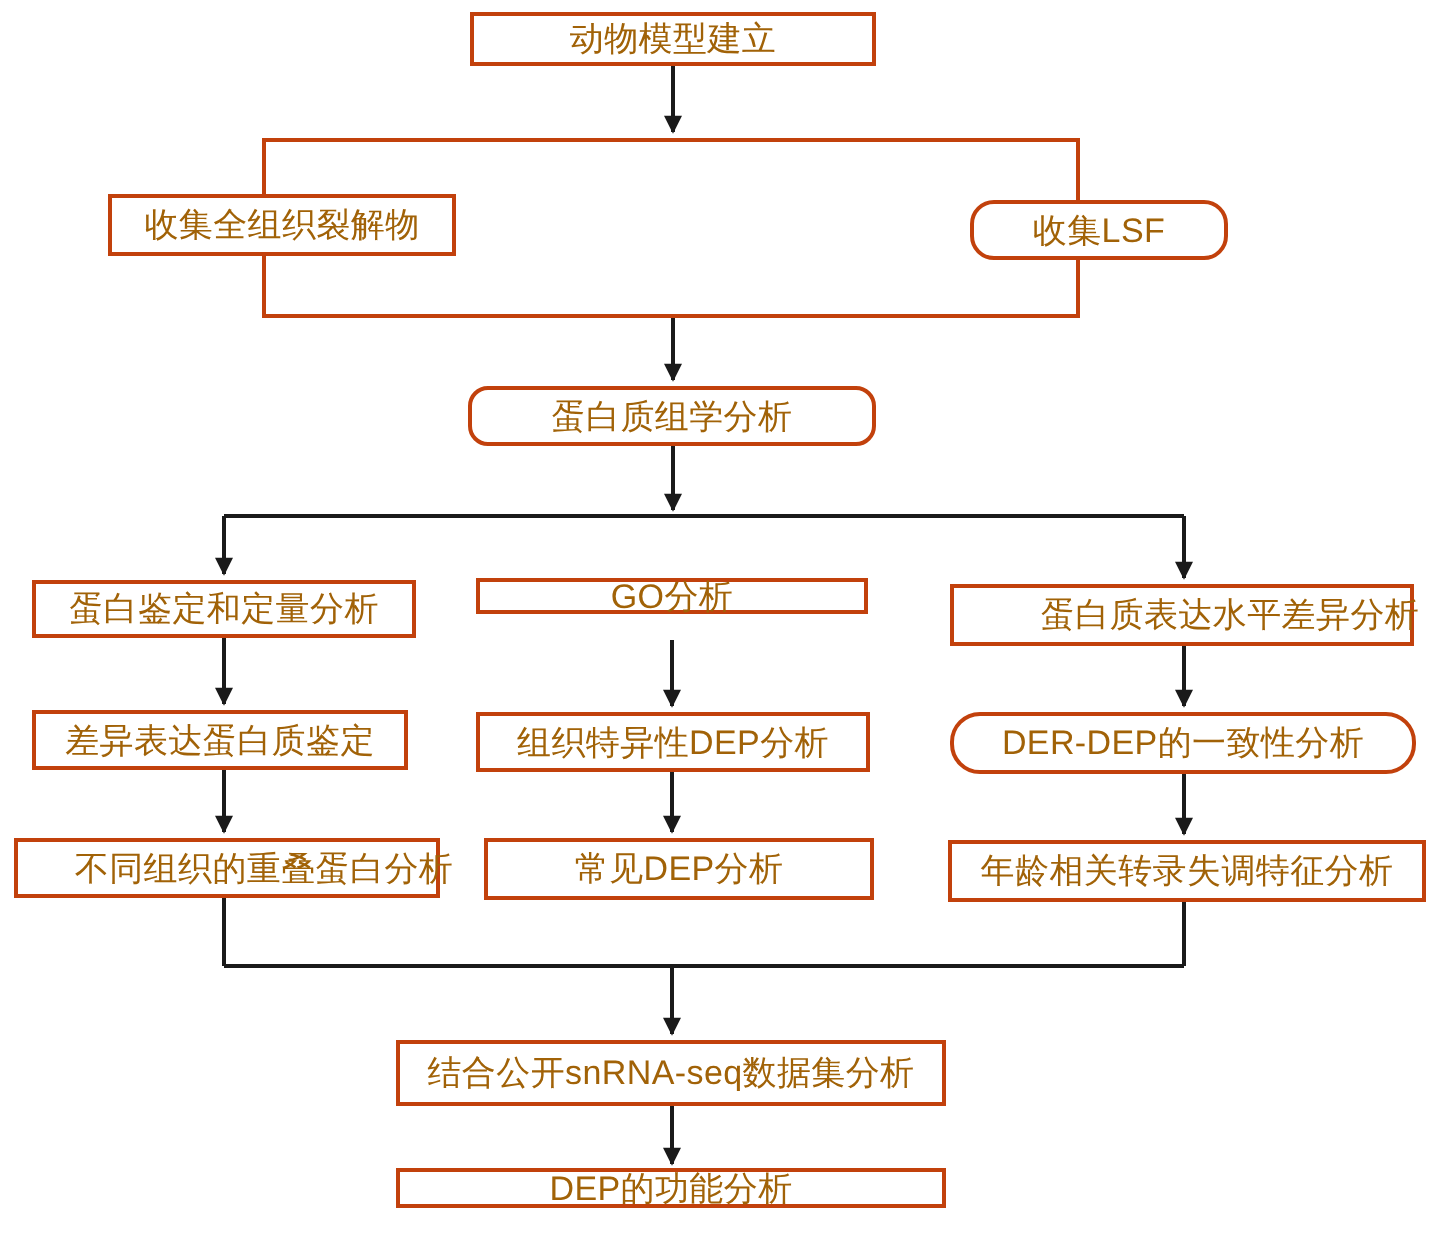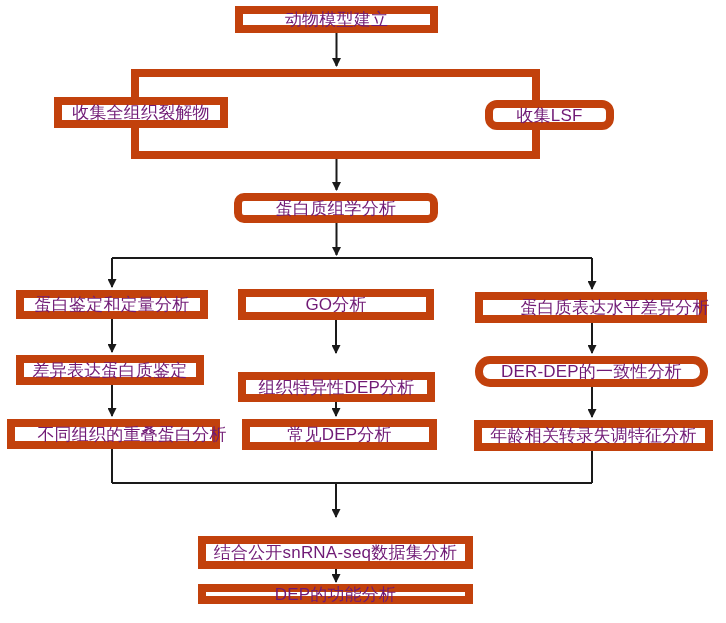--- a/index.html
+++ b/index.html
@@ -19,27 +19,27 @@
     position: absolute;
     left: 0;
     top: 0;
     width: 726px;
     height: 623px;
   }
   .node {
     position: absolute;
     box-sizing: border-box;
     background: #ffffff;
-    border: 8px solid #c2410c;
+    border: 2px solid #c2410c;
     display: flex;
     align-items: center;
     justify-content: center;
     font-size: 17px;
     line-height: 1;
-    color: #701a75;
+    color: #a16207;
     white-space: nowrap;
     letter-spacing: 0.2px;
   }
   .group-box {
     background: #ffffff;
   }
 </style>
 </head>
 <body>
 
@@ -77,33 +77,33 @@
   <div class="node" style="left:235px; top:6px; width:203px; height:27px;">动物模型建立</div>
 
   <div class="node" style="left:54px; top:97px; width:174px; height:31px;">收集全组织裂解物</div>
 
   <div class="node" style="left:485px; top:100px; width:129px; height:30px;border-radius:12px;">收集LSF</div>
 
   <div class="node" style="left:234px; top:193px; width:204px; height:30px;border-radius:10px;">蛋白质组学分析</div>
 
   <div class="node" style="left:16px; top:290px; width:192px; height:29px;">蛋白鉴定和定量分析</div>
 
-  <div class="node" style="left:238px; top:289px; width:196px; height:31px;">GO分析</div>
+  <div class="node" style="left:238px; top:289px; width:196px; height:18px;">GO分析</div>
 
   <div class="node" style="left:475px; top:292px; width:232px; height:31px;padding-left:48px;">蛋白质表达水平差异分析</div>
 
   <div class="node" style="left:16px; top:355px; width:188px; height:30px;">差异表达蛋白质鉴定</div>
 
-  <div class="node" style="left:238px; top:356px; width:197px; height:30px;margin-top:16px;">组织特异性DEP分析</div>
+  <div class="node" style="left:238px; top:356px; width:197px; height:30px;">组织特异性DEP分析</div>
 
   <div class="node" style="left:475px; top:356px; width:233px; height:31px;border-radius:15px;">DER-DEP的一致性分析</div>
 
   <div class="node" style="left:7px; top:419px; width:213px; height:30px;padding-left:37px;">不同组织的重叠蛋白分析</div>
 
   <div class="node" style="left:242px; top:419px; width:195px; height:31px;">常见DEP分析</div>
 
   <div class="node" style="left:474px; top:420px; width:239px; height:31px;">年龄相关转录失调特征分析</div>
 
-  <div class="node" style="left:198px; top:520px; width:275px; height:33px;margin-top:16px;">结合公开snRNA-seq数据集分析</div>
+  <div class="node" style="left:198px; top:520px; width:275px; height:33px;">结合公开snRNA-seq数据集分析</div>
 
   <div class="node" style="left:198px; top:584px; width:275px; height:20px;">DEP的功能分析</div>
 
 </div>
 
 </body></html>

